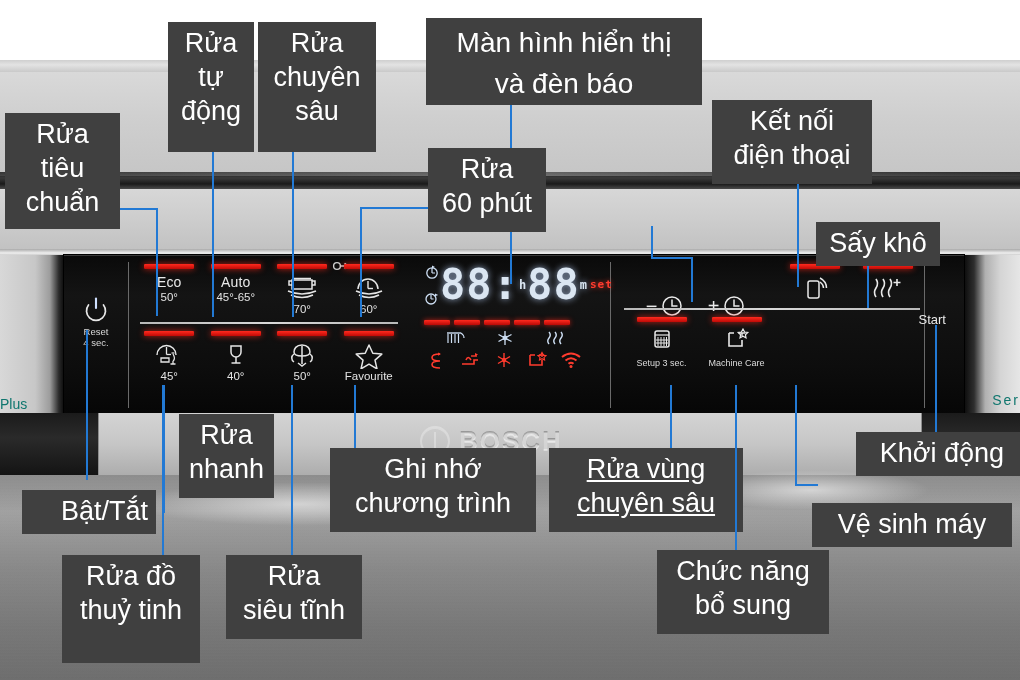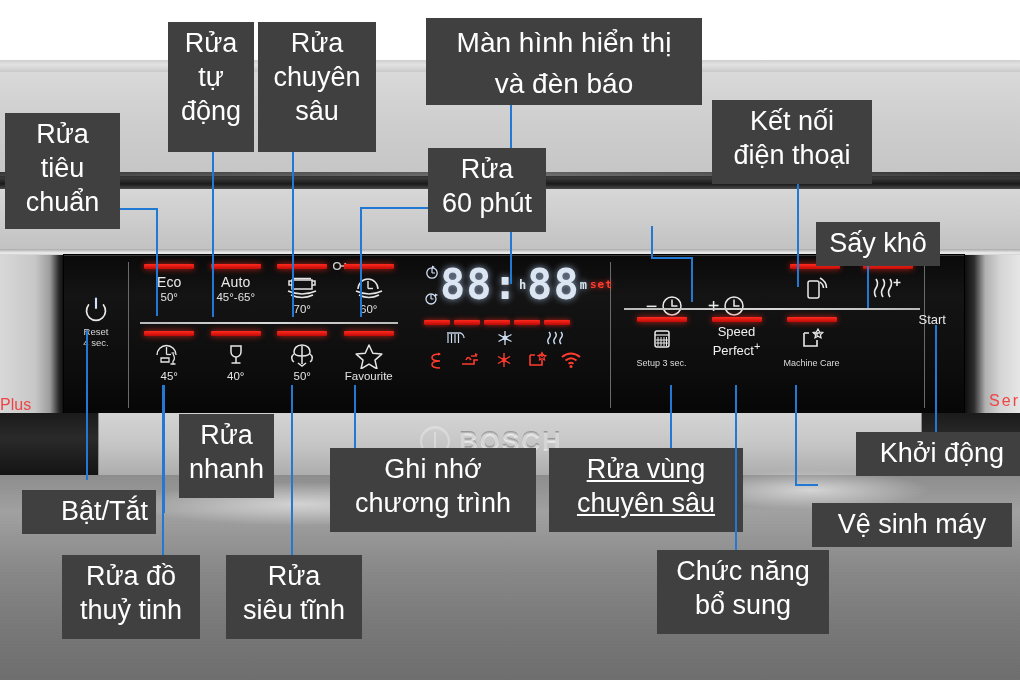--- a/index.html
+++ b/index.html
@@ -90,21 +90,21 @@
   }
   .floor-glow{
     position:absolute;left:130px;top:482px;width:340px;height:44px;
     background:radial-gradient(ellipse at center,rgba(255,255,255,.55),rgba(255,255,255,0) 70%);
   }
   .floor-glow2{
     position:absolute;left:690px;top:470px;width:240px;height:40px;
     background:radial-gradient(ellipse at center,rgba(255,255,255,.6),rgba(255,255,255,0) 70%);
   }
 
-  .side-text{position:absolute;font-size:16px;color:#ef4444;}
+  .side-text{position:absolute;font-size:14px;color:#0f766e;}
   .plus-text{left:0px;top:396px;}
   .ser-text{right:0px;top:392px;letter-spacing:2px;}
 
   
   .pwr{position:absolute;left:9px;top:40px;width:46px;text-align:center;color:#e8e8e8;}
   .pwr svg{display:block;margin:0 auto;}
   .pwr-label{font-size:9.5px;line-height:11px;margin-top:4px;color:#d8d8d8;}
 
   .divider-v{position:absolute;top:6px;bottom:6px;width:1px;background:#6a6a6a;}
 
@@ -445,31 +445,20 @@
                 <line x1="17" y1="9" x2="17" y2="18"></line>
                 <line x1="19.5" y1="9" x2="19.5" y2="18"></line>
                 <line x1="9" y1="12" x2="21" y2="12"></line>
                 <line x1="9" y1="15" x2="21" y2="15"></line>
               </g>
             </svg>
           </div>
           <div class="osub">Setup 3 sec.</div>
         </div>
 
-        <div class="ocell">
-          <div class="redbar"></div>
-          <div style="height:30px;display:flex;align-items:center;justify-content:center;">
-            <div style="text-align:center;">
-              <div class="otxt">Speed</div>
-              <div class="otxt">
-                <span>Perfect</span><span style="font-size:11px;vertical-align:super">+</span>
-              </div>
-            </div>
-          </div>
-        </div>
 
         <div class="ocell">
           <div class="redbar"></div>
           <div class="picon">
             <svg width="34" height="26" viewBox="0 0 34 26">
               <path d="M9 5 h5 M9 5 v13 h13 v-6" fill="none" stroke="#e9e9e9" stroke-width="1.6"></path>
               <path d="M22 5 v3 M18.5 5 h7" stroke="#e9e9e9" stroke-width="1.4"></path>
               <path d="M23 1 l1.6 3 l3.2 .5 l-2.4 2.2 l.6 3.2 l-3 -1.6 l-3 1.6 l.6 -3.2 l-2.4 -2.2 l3.2 -.5z" fill="none" stroke="#e9e9e9" stroke-width="1.2"></path>
             </svg>
           </div>
@@ -534,21 +523,21 @@
   <div class="tag" style="left:816px;top:222px;width:124px;height:44px;">Sấy khô</div>
 
   <div class="lead v" style="left:86px;top:330px;height:150px;"></div>
   <div class="tag" style="left:22px;top:490px;width:134px;height:44px;text-align:right;">Bật/Tắt</div>
 
   <div class="lead v" style="left:163px;top:385px;height:128px;"></div>
   <div class="tag" style="left:179px;top:414px;width:95px;height:84px;">Rửa
 nhanh</div>
 
   <div class="lead v" style="left:162px;top:385px;height:172px;"></div>
-  <div class="tag" style="left:62px;top:555px;width:138px;height:84px;">Rửa đồ
+  <div class="tag" style="left:62px;top:555px;width:138px;height:108px;">Rửa đồ
 thuỷ tinh</div>
 
   <div class="lead v" style="left:291px;top:385px;height:172px;"></div>
   <div class="tag" style="left:226px;top:555px;width:136px;height:84px;">Rửa
 siêu tĩnh</div>
 
   <div class="lead v" style="left:354px;top:385px;height:65px;"></div>
   <div class="tag" style="left:330px;top:448px;width:206px;height:84px;">Ghi nhớ
 chương trình</div>
 

